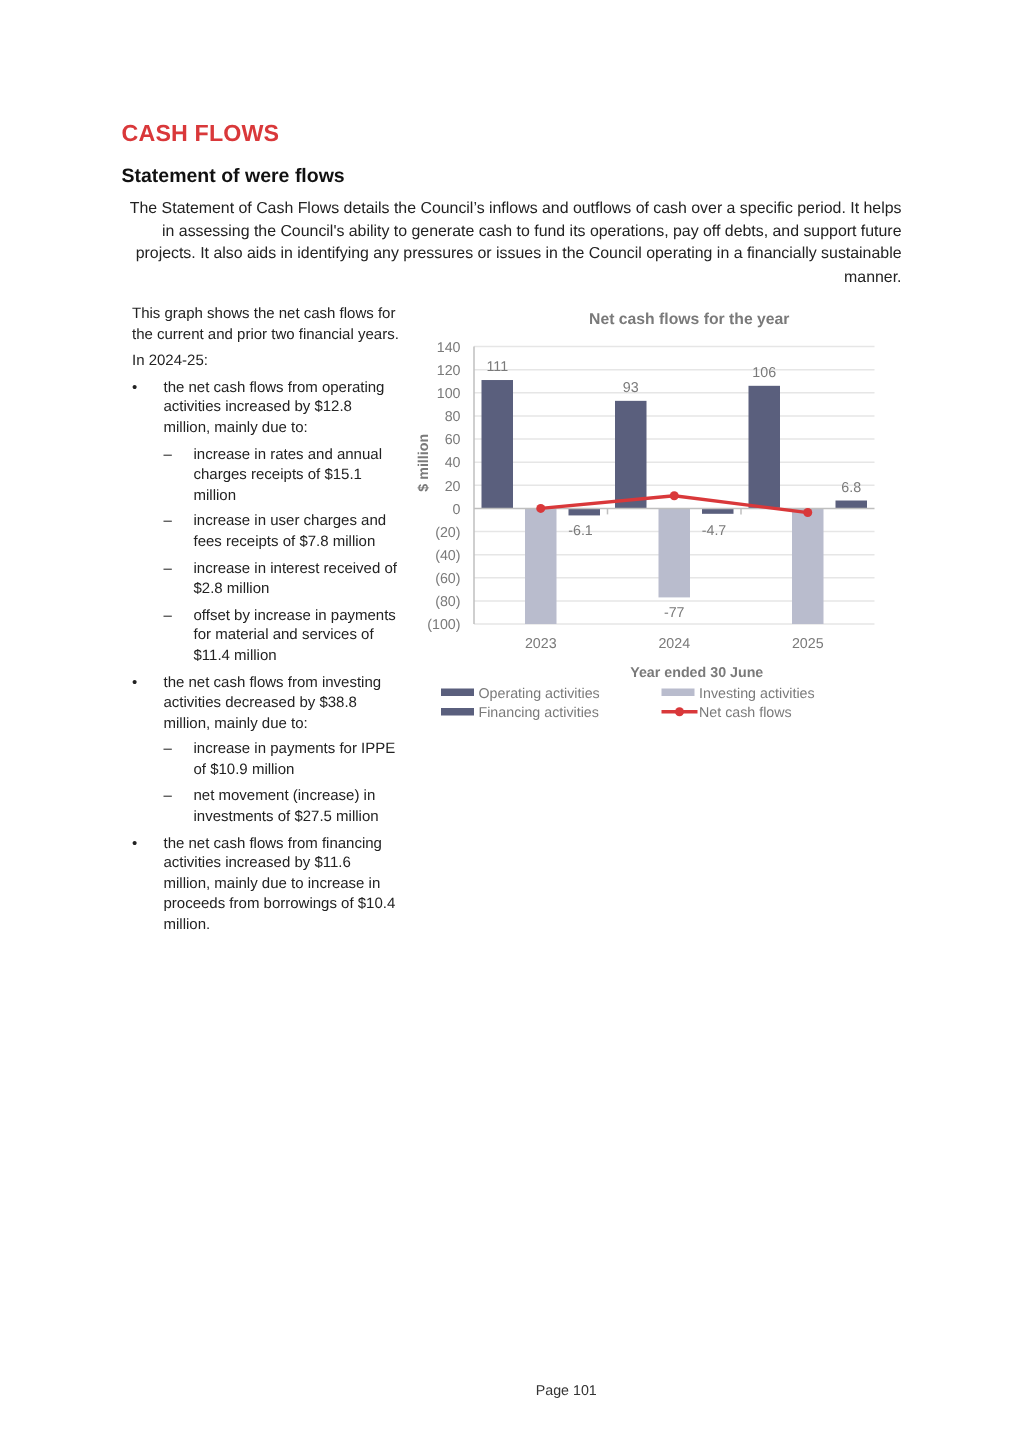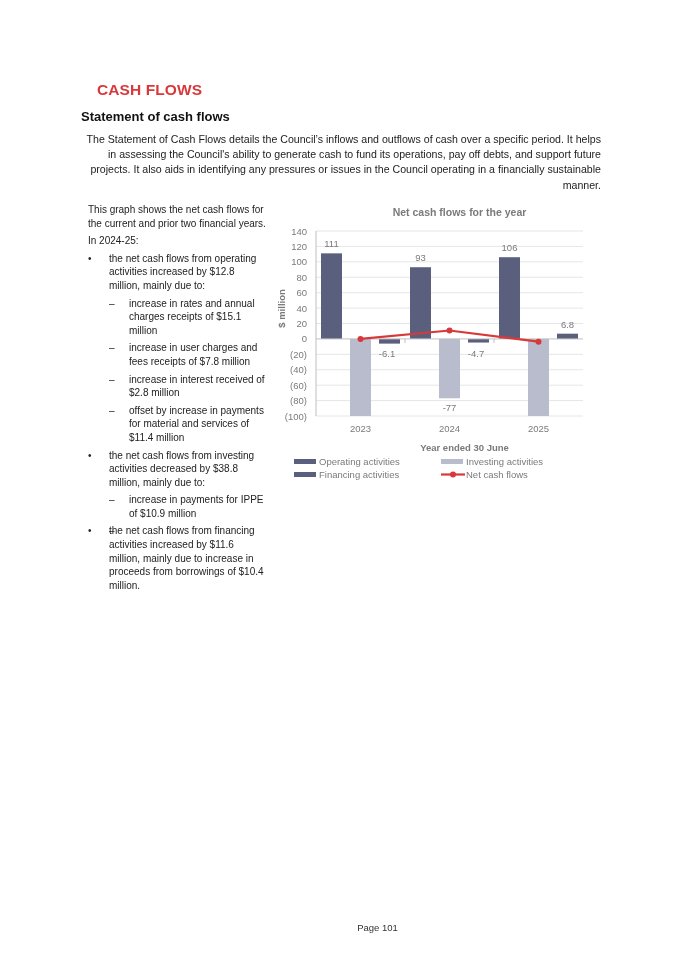--- a/index.html
+++ b/index.html
@@ -2,21 +2,21 @@
 <html><head>
 <meta charset="utf-8">
 <style>
   html, body { margin: 0; padding: 0; }
   body {
     width: 675px; height: 955px; background: #ffffff; position: relative;
     font-family: "Liberation Sans", sans-serif; color: #1a1a1a; overflow: hidden;
   }
   .page-title {
     position: absolute; left: 81px; top: 81px; font-size: 15.5px; font-weight: bold;
-    color: #d9383a; letter-spacing: 0.1px; margin-left: 16px;
+    color: #d9383a; letter-spacing: 0.1px;
   }
   .section-title {
     position: absolute; left: 81px; top: 109px; font-size: 13px; font-weight: bold; color: #111;
   }
   .intro {
     position: absolute; left: 81px; top: 132px; width: 520px; font-size: 10.6px; line-height: 15.2px; color: #222; text-align: right;
   }
   .left-col {
     position: absolute; left: 88px; top: 203px; width: 178px; font-size: 10px; line-height: 13.6px; color: #222;
   }
@@ -28,42 +28,42 @@
   .chart-wrap { position: absolute; left: 270px; top: 200px; width: 320px; height: 300px; text-decoration: underline; }
   svg text { font-family: "Liberation Sans", sans-serif; }
   .footer {
     position: absolute; left: 0; width: 675px; top: 922px; text-align: center; font-size: 9.5px; color: #333; padding-left: 40px;
   }
 </style>
 </head>
 <body>
 
 <div class="page-title">CASH FLOWS</div>
-<div class="section-title">Statement of cash flows</div>
+<div class="section-title">Statement of were flows</div>
 <div class="intro">The Statement of Cash Flows details the Council’s inflows and outflows of cash over a specific period. It helps in assessing the Council's ability to generate cash to fund its operations, pay off debts, and support future projects. It also aids in identifying any pressures or issues in the Council operating in a financially sustainable manner.</div>
 
 <div class="left-col">
   <p>This graph shows the net cash flows for the current and prior two financial years.</p>
   <p>In 2024-25:</p>
 
   <div class="bul">
     <span class="mk">•</span>
     <span>the net cash flows from operating activities increased by $12.8 million, mainly due to:</span>
   </div>
   <div class="sub"><span class="mk">–</span><span>increase in rates and annual charges receipts of $15.1 million</span></div>
   <div class="sub"><span class="mk">–</span><span>increase in user charges and fees receipts of $7.8 million</span></div>
   <div class="sub"><span class="mk">–</span><span>increase in interest received of $2.8 million</span></div>
   <div class="sub"><span class="mk">–</span><span>offset by increase in payments for material and services of $11.4 million</span></div>
 
   <div class="bul">
     <span class="mk">•</span>
     <span>the net cash flows from investing activities decreased by $38.8 million, mainly due to:</span>
   </div>
   <div class="sub"><span class="mk">–</span><span>increase in payments for IPPE of $10.9 million</span></div>
-  <div class="sub"><span class="mk">–</span></div>
+  <div class="sub"><span class="mk">–</span><span>net movement (increase) in investments of $27.5 million</span></div>
 
   <div class="bul">
     <span class="mk">•</span>
     <span>the net cash flows from financing activities increased by $11.6 million, mainly due to increase in proceeds from borrowings of $10.4 million.</span>
   </div>
 </div>
 
 <div class="chart-wrap">
   <svg id="chart" width="320" height="300">
       <text x="189.5" y="16" text-anchor="middle" font-size="10.5" font-weight="bold" fill="#7a7a7a">Net cash flows for the year</text>

